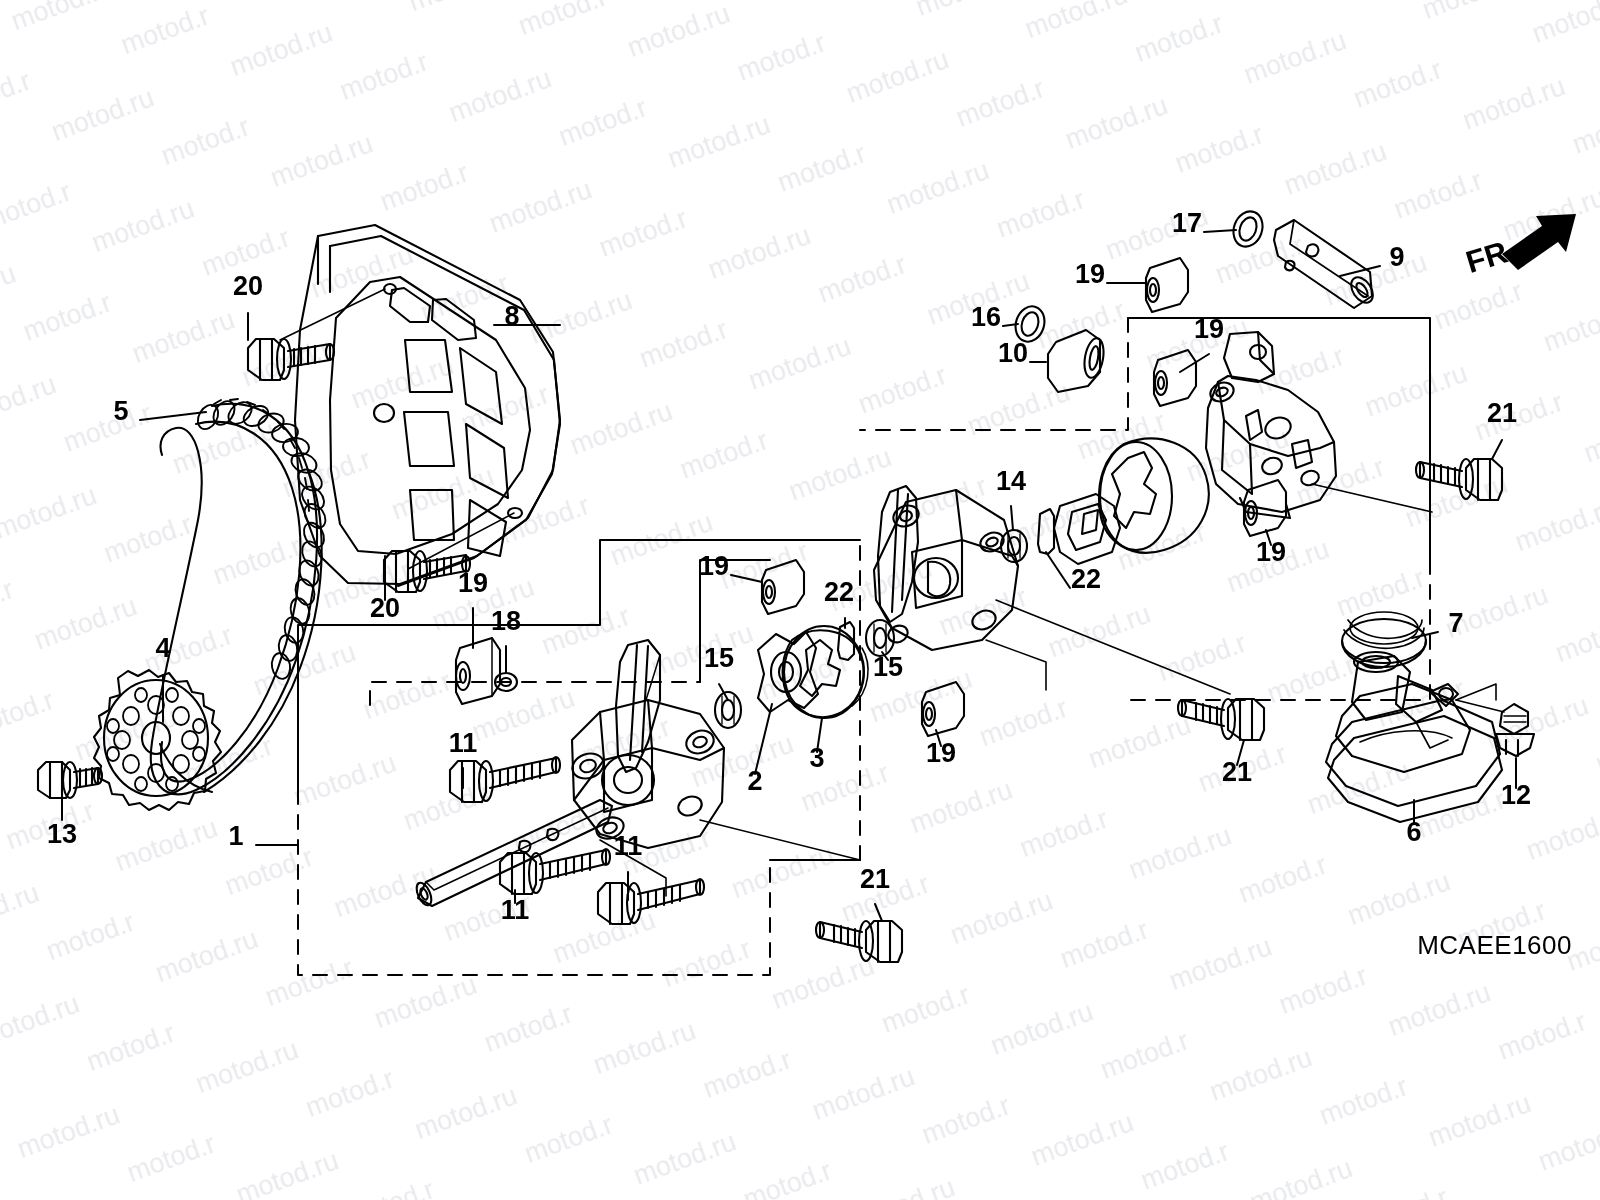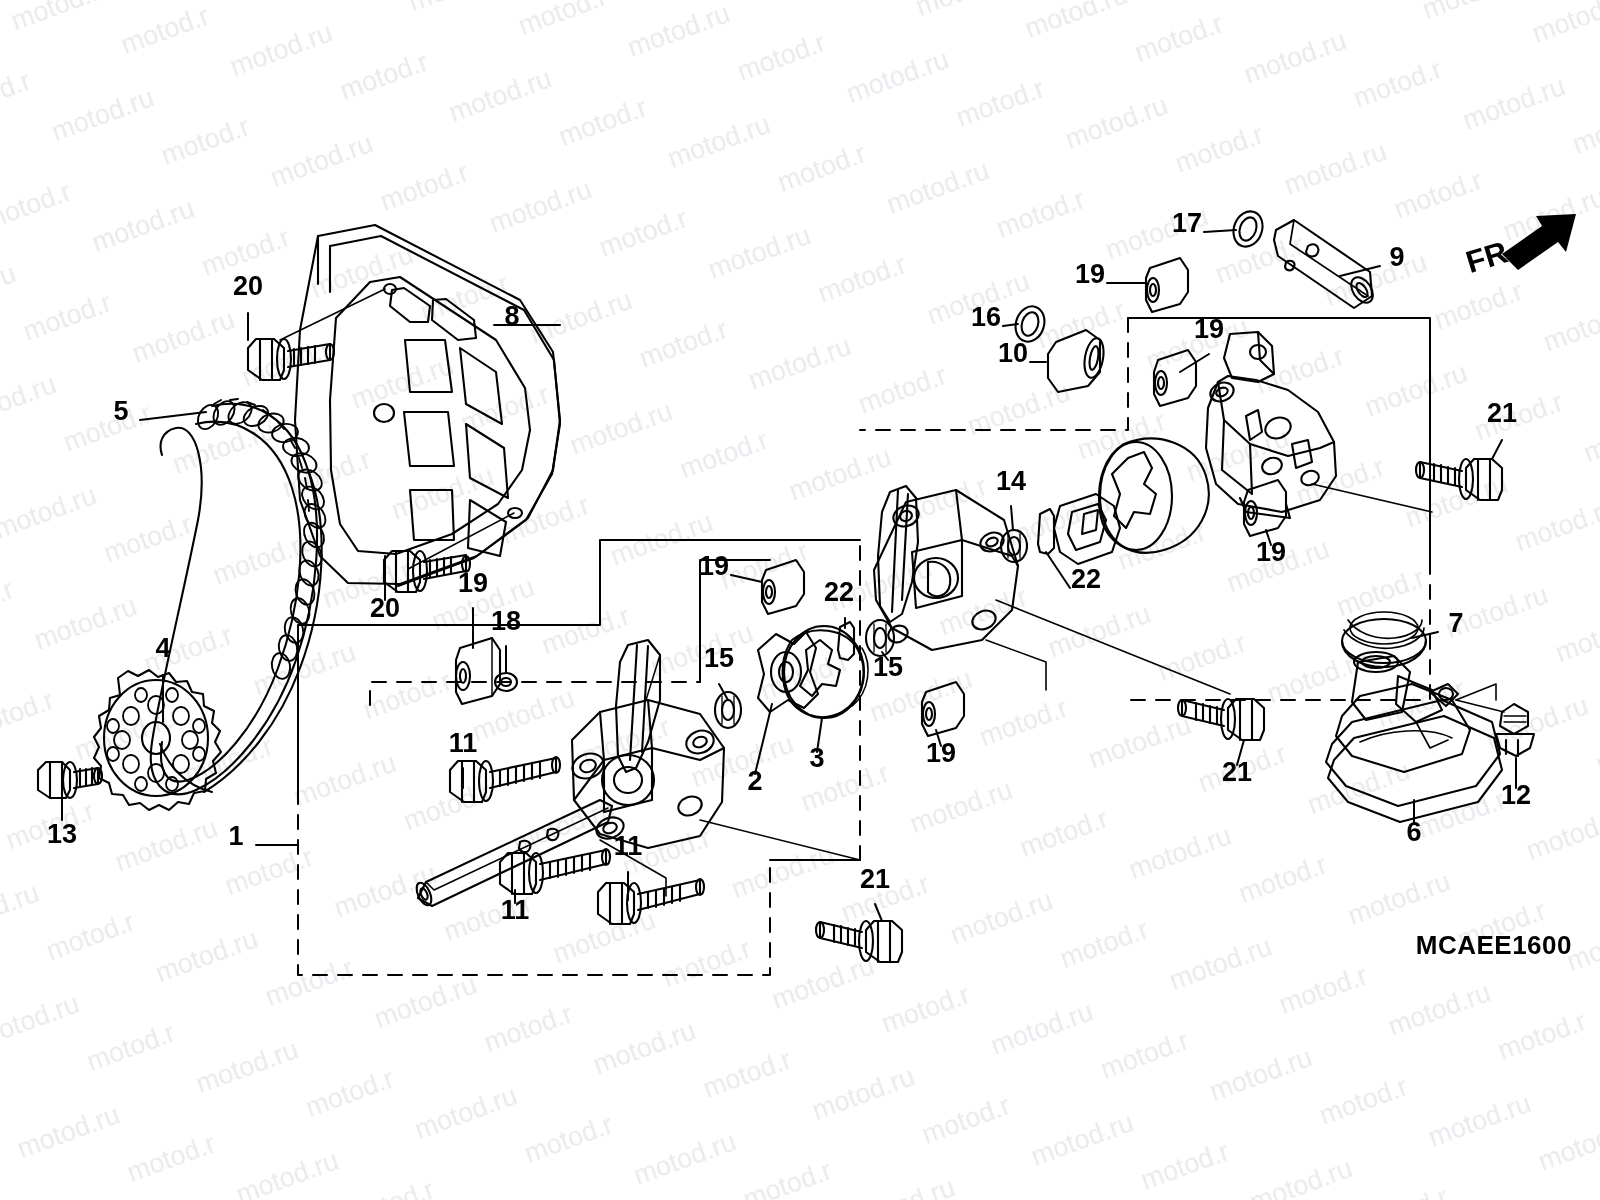--- a/index.html
+++ b/index.html
@@ -4,21 +4,21 @@
 <title>Oil Pump Parts Diagram</title>
 <style>
   html,body{margin:0;padding:0;background:#fff;}
   body{width:1600px;height:1200px;overflow:hidden;
        font-family:"Liberation Sans","DejaVu Sans",sans-serif;}
   #stage{position:relative;width:1600px;height:1200px;background:#ffffff;}
   #wm,#art{position:absolute;left:0;top:0;width:1600px;height:1200px;}
   #wm{z-index:1;}
   #art{z-index:2;}
   #codeLabel{position:absolute;z-index:3;right:28px;top:930px;
-             font-size:26px;font-weight:bold;color:#000;letter-spacing:0.5px;}
+             font-size:26px;font-weight:normal;color:#000;letter-spacing:0.5px;}
 </style>
 </head>
 <body>
 
 <div id="stage">
 
   <svg id="wm" viewBox="0 0 1600 1200">
     <defs>
       <pattern id="wmPat" width="190" height="118" patternUnits="userSpaceOnUse" patternTransform="rotate(-20)">
         <text x="4" y="34" font-family="Liberation Sans, sans-serif" font-size="27" fill="#e9eaee">motod.ru</text>

